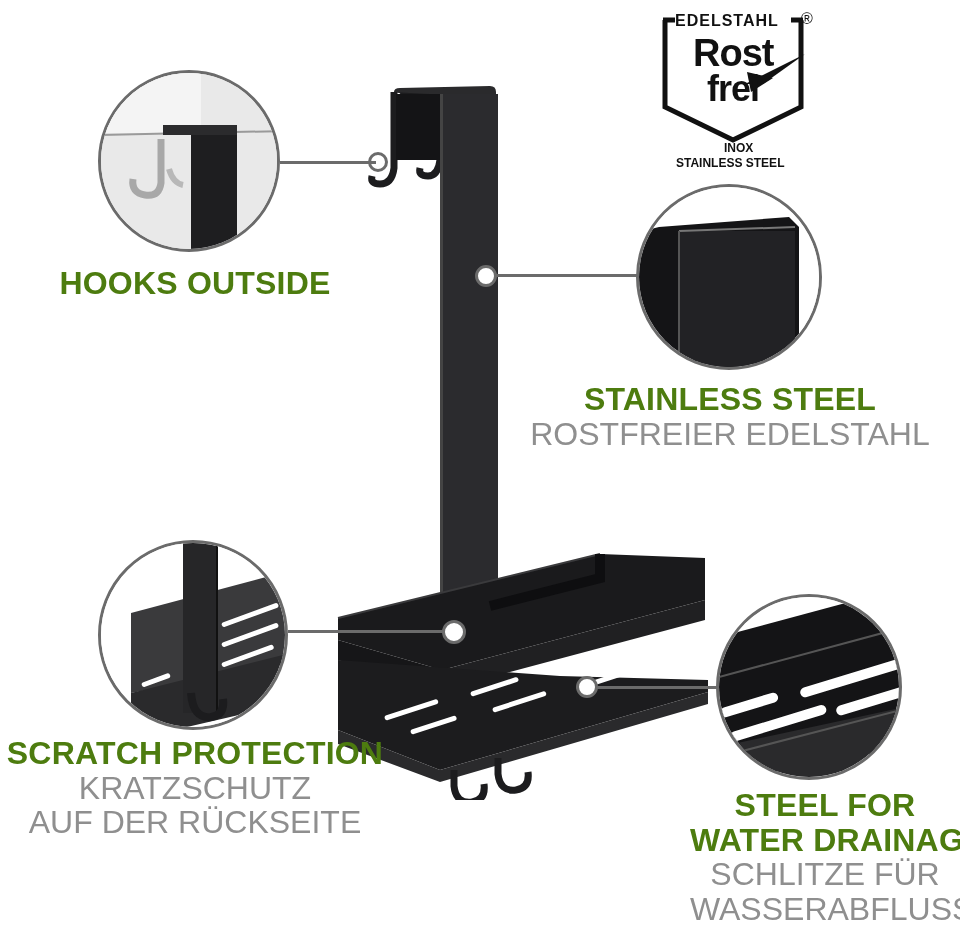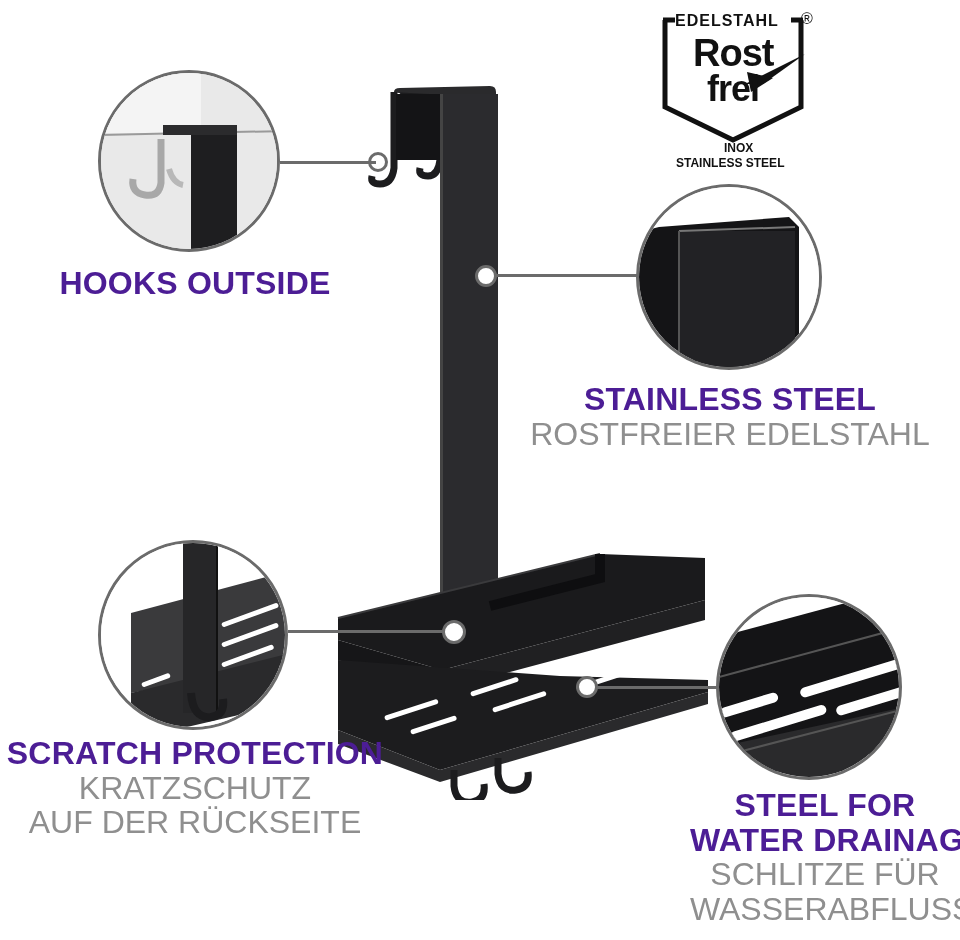--- a/index.html
+++ b/index.html
@@ -1,19 +1,19 @@
 <!DOCTYPE html>
 <html><head>
 <meta charset="utf-8">
 <style>
   html, body { margin: 0; padding: 0; background: #ffffff; }
   body { width: 960px; height: 940px; position: relative; overflow: hidden; font-family: "Liberation Sans", sans-serif; }
   .abs { position: absolute; }
   .label { position: absolute; text-align: center; line-height: 1.08; }
-  .title { font-weight: bold; color: #4c1d95; font-size: 32px; letter-spacing: 0.2px; display: block; white-space: nowrap; }
+  .title { font-weight: bold; color: #4d7c0f; font-size: 32px; letter-spacing: 0.2px; display: block; white-space: nowrap; }
   .sub { color: #8f8f8f; font-size: 32px; display: block; white-space: nowrap; }
   .callout-circle {
     position: absolute; border-radius: 50%; border: 3px solid #6b6b6b; overflow: hidden; background: #f2f2f2; box-sizing: border-box;
   }
   .connector { position: absolute; height: 3px; background: #6b6b6b; }
   .dot { position: absolute; width: 18px; height: 18px; border-radius: 50%; background: #ffffff; border: 3px solid #6b6b6b; box-sizing: border-box; }
   .dot.hollow { background: transparent; }
   .logo-text { font-family: "Liberation Sans", sans-serif; font-weight: bold; color: #111; }
 </style>
 </head>

